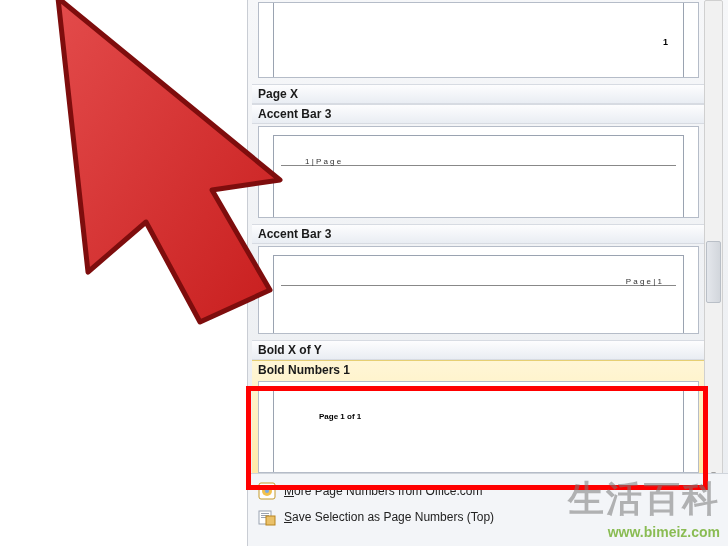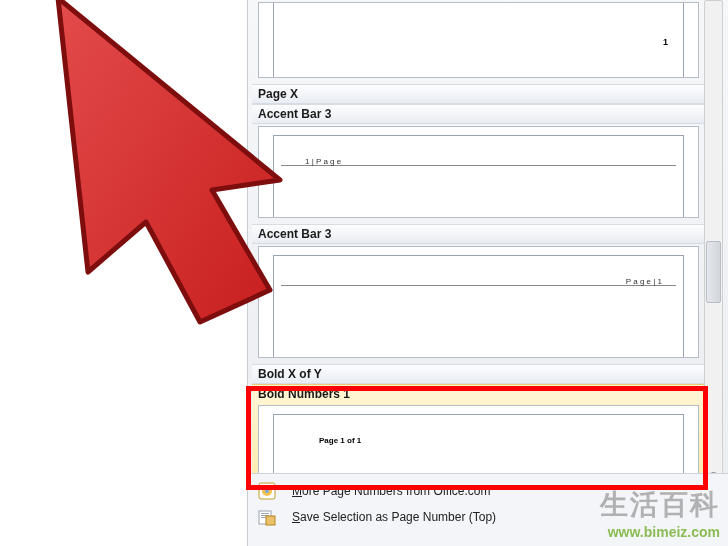--- a/index.html
+++ b/index.html
@@ -22,45 +22,45 @@
   .partial-top .thumb-inner{height:74px;}
   .partial-top .page-body{top:0;border-top:none;}
   .partial-top .num-right{position:absolute;right:30px;top:34px;font-size:9px;font-weight:700;}
 
   
   .ab1 .thumb-inner{height:90px;}
   .ab1 .hl{position:absolute;left:22px;right:22px;top:38px;border-top:1px solid #888;}
   .ab1 .txt{position:absolute;left:46px;top:30px;font-size:8px;color:#333;}
 
   
-  .ab2 .thumb-inner{height:110px;}
+  .ab2 .thumb-inner{height:86px;}
   .ab2 .hl{position:absolute;left:22px;right:22px;top:38px;border-top:1px solid #888;}
   .ab2 .txt{position:absolute;right:36px;top:30px;font-size:8px;color:#333;}
 
   
   .sel-wrap{background:linear-gradient(to bottom,#fff6d6,#ffe9a6);border-top:1px solid #e6cf73;border-bottom:1px solid #e6cf73;padding-bottom:4px;}
   .sel-wrap .cat{background:transparent;border:none;}
   .bn1 .thumb-inner{height:90px;}
   .bn1 .txt{position:absolute;left:60px;top:30px;font-size:8px;font-weight:700;color:#000;}
 
   
   .footer{position:absolute;left:0;right:0;bottom:0;height:64px;background:#f3f5f8;border-top:1px solid #cfd4db;padding:4px 0;}
-  .frow{display:flex;align-items:center;height:26px;padding:0 10px;font-size:12px;color:#222;gap:16px;}
+  .frow{display:flex;align-items:center;height:26px;padding:0 10px;font-size:12px;color:#222;gap:8px;}
   .ico{width:18px;height:18px;display:flex;align-items:center;justify-content:center;}
   .ul{text-decoration:underline;}
 
   
   .arrow-svg{position:absolute;left:-20px;top:-10px;width:330px;height:340px;pointer-events:none;}
 
   
   .red-box{position:absolute;left:246px;top:386px;width:462px;height:104px;border:5px solid #ff0000;pointer-events:none;box-sizing:border-box;}
 
   
   .wm{position:absolute;right:8px;bottom:6px;text-align:right;pointer-events:none;}
-  .wm-cn{font-size:28px;font-weight:700;color:#7a7a7a;opacity:.55;letter-spacing:2px;}
+  .wm-cn{font-size:36px;font-weight:700;color:#7a7a7a;opacity:.55;letter-spacing:2px;}
   .wm-url{font-size:14px;color:#7fb642;opacity:.9;font-weight:600;margin-left:6px;}
 </style>
 </head>
 <body>
 
 <div class="stage">
 
   <div class="panel">
 
     <div class="gallery">
@@ -128,21 +128,21 @@
       <div class="frow">
         <span class="ico">
           <svg viewBox="0 0 18 18" width="18" height="18">
               <rect x="1" y="3" width="12" height="13" fill="#fff" stroke="#9aa3b1"></rect>
               <rect x="3" y="5" width="8" height="1" fill="#9aa3b1"></rect>
               <rect x="3" y="7" width="8" height="1" fill="#9aa3b1"></rect>
               <rect x="3" y="9" width="8" height="1" fill="#9aa3b1"></rect>
               <rect x="8" y="8" width="9" height="9" fill="#eac16a" stroke="#b8841f"></rect>
             </svg>
         </span>
-        <span><span class="ul">S</span><span>ave Selection as Page Number (Top)</span></span>
+        <span><span class="ul">S</span><span>ave Selection as Page Numbers (Top)</span></span>
       </div>
     </div>
 
   </div>
 
   <div class="red-box"></div>
 
   <svg class="arrow-svg" viewBox="0 0 330 340">
     <defs>
       <linearGradient id="rg" x1="0" y1="0" x2="1" y2="1">

